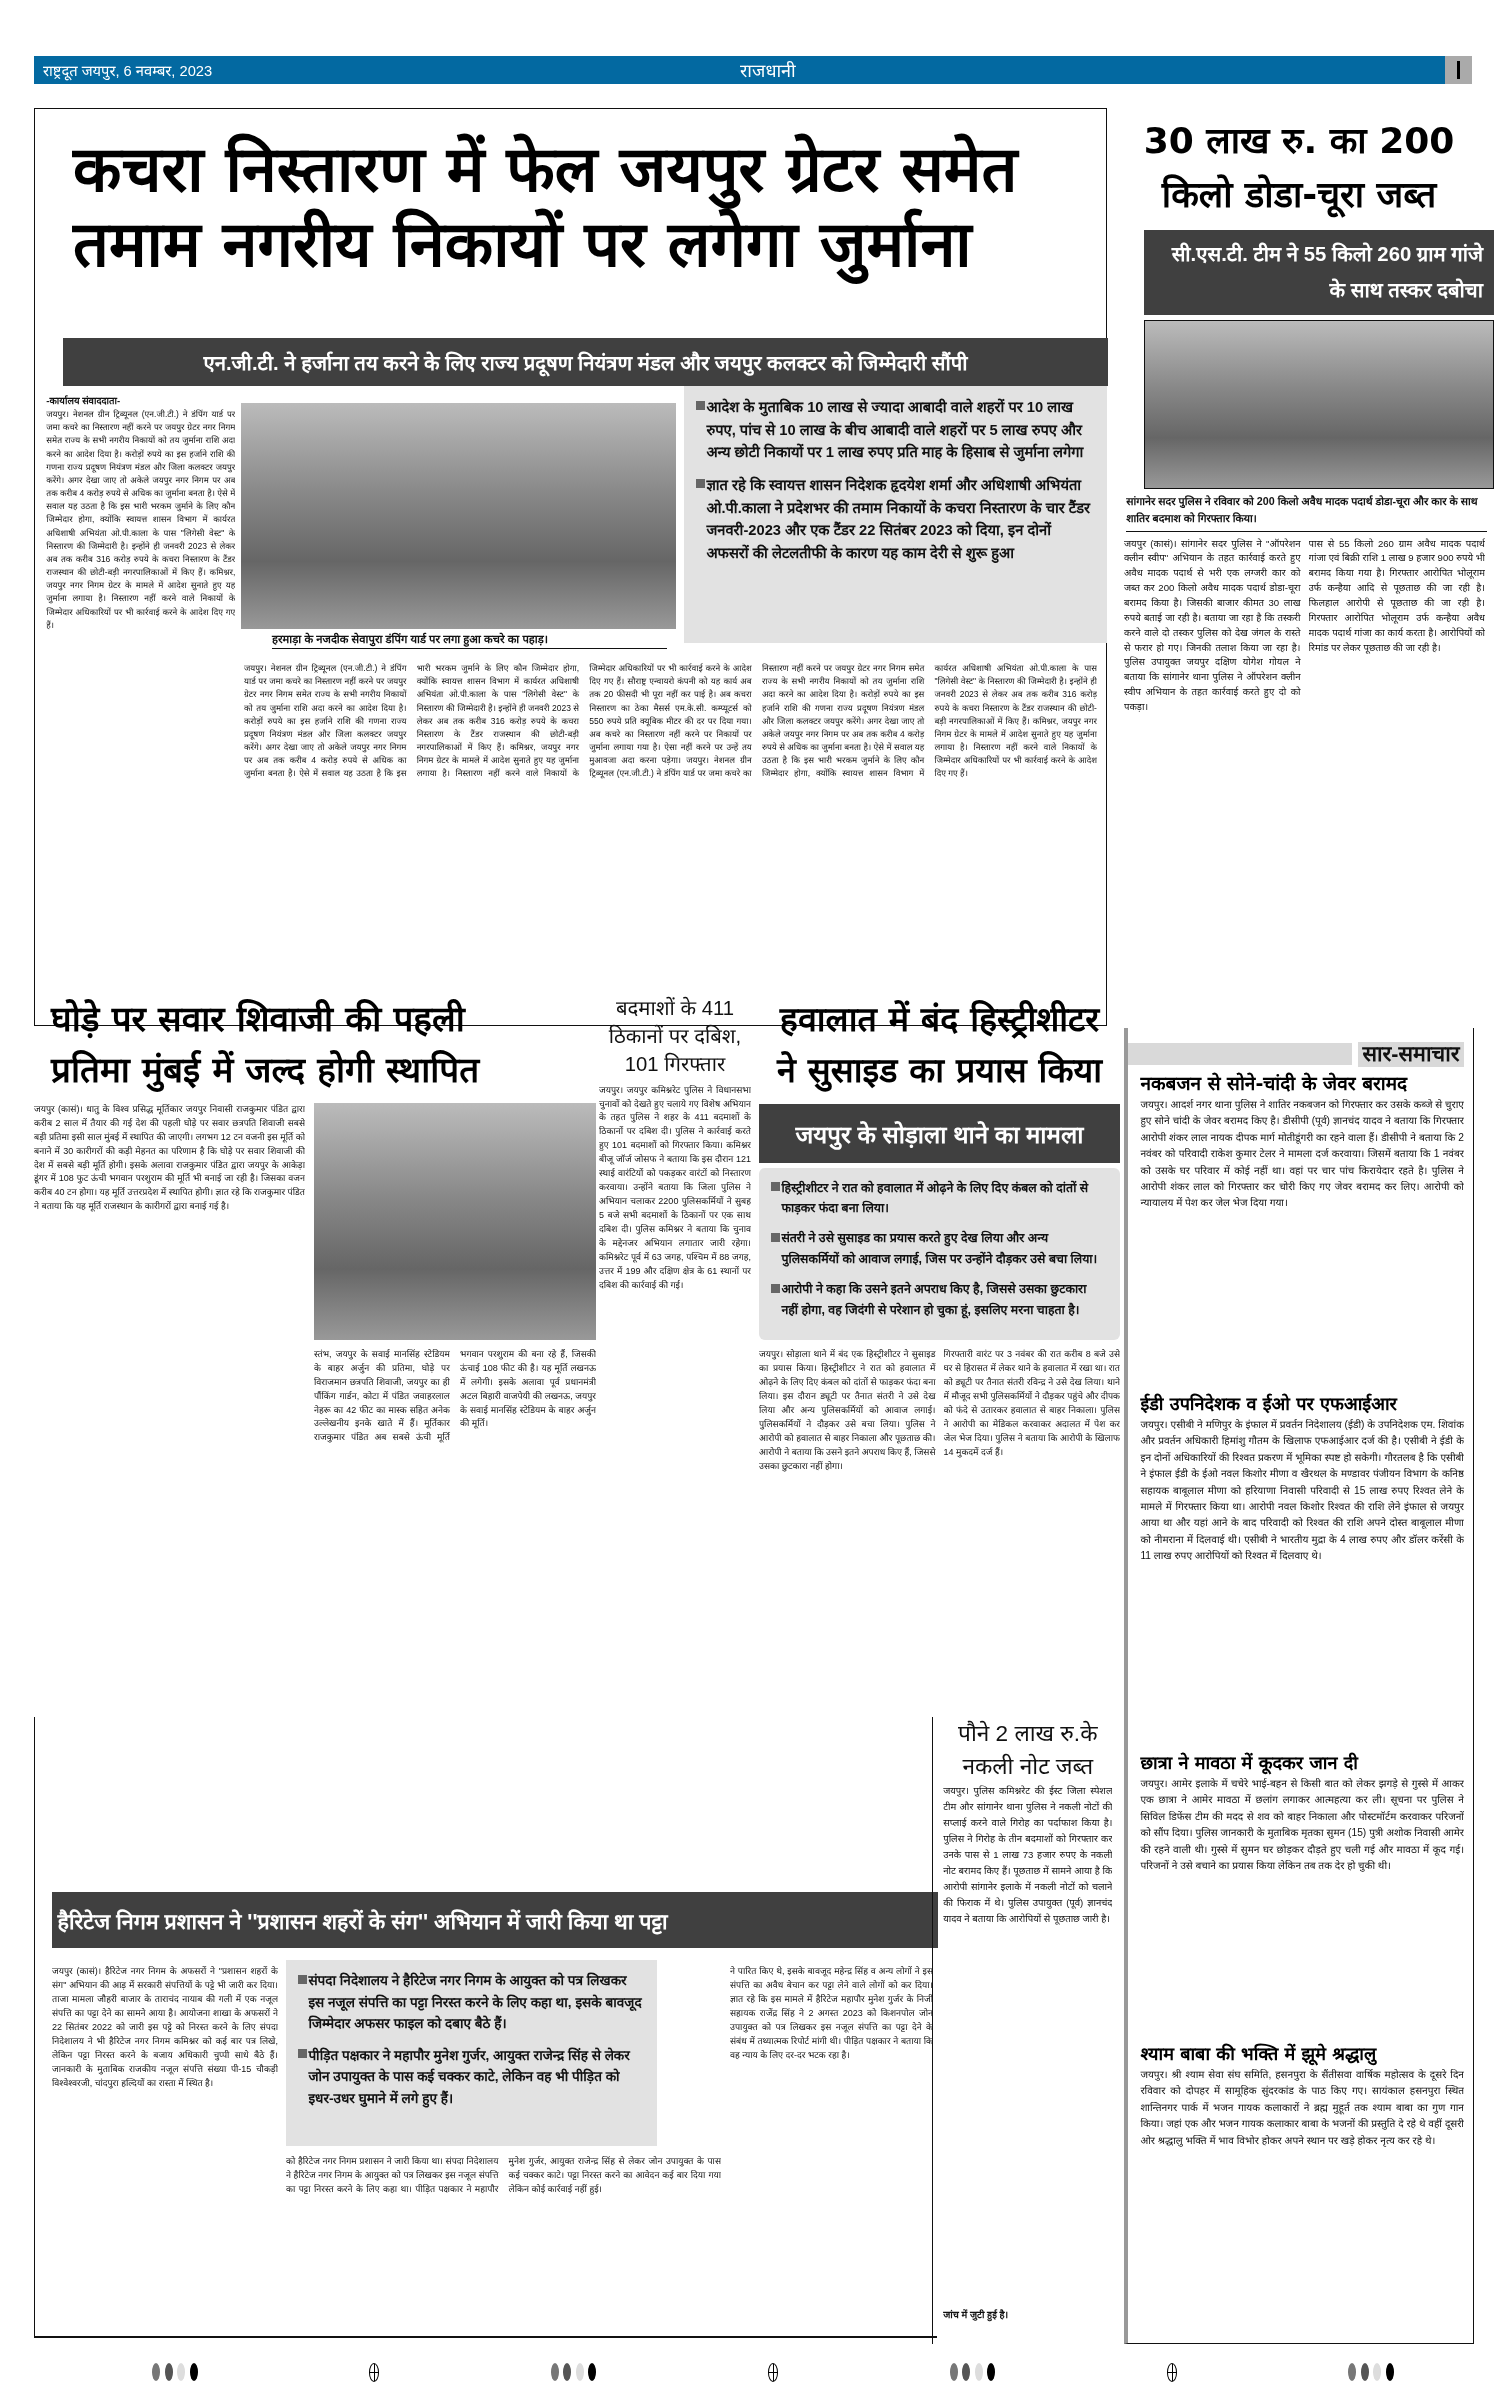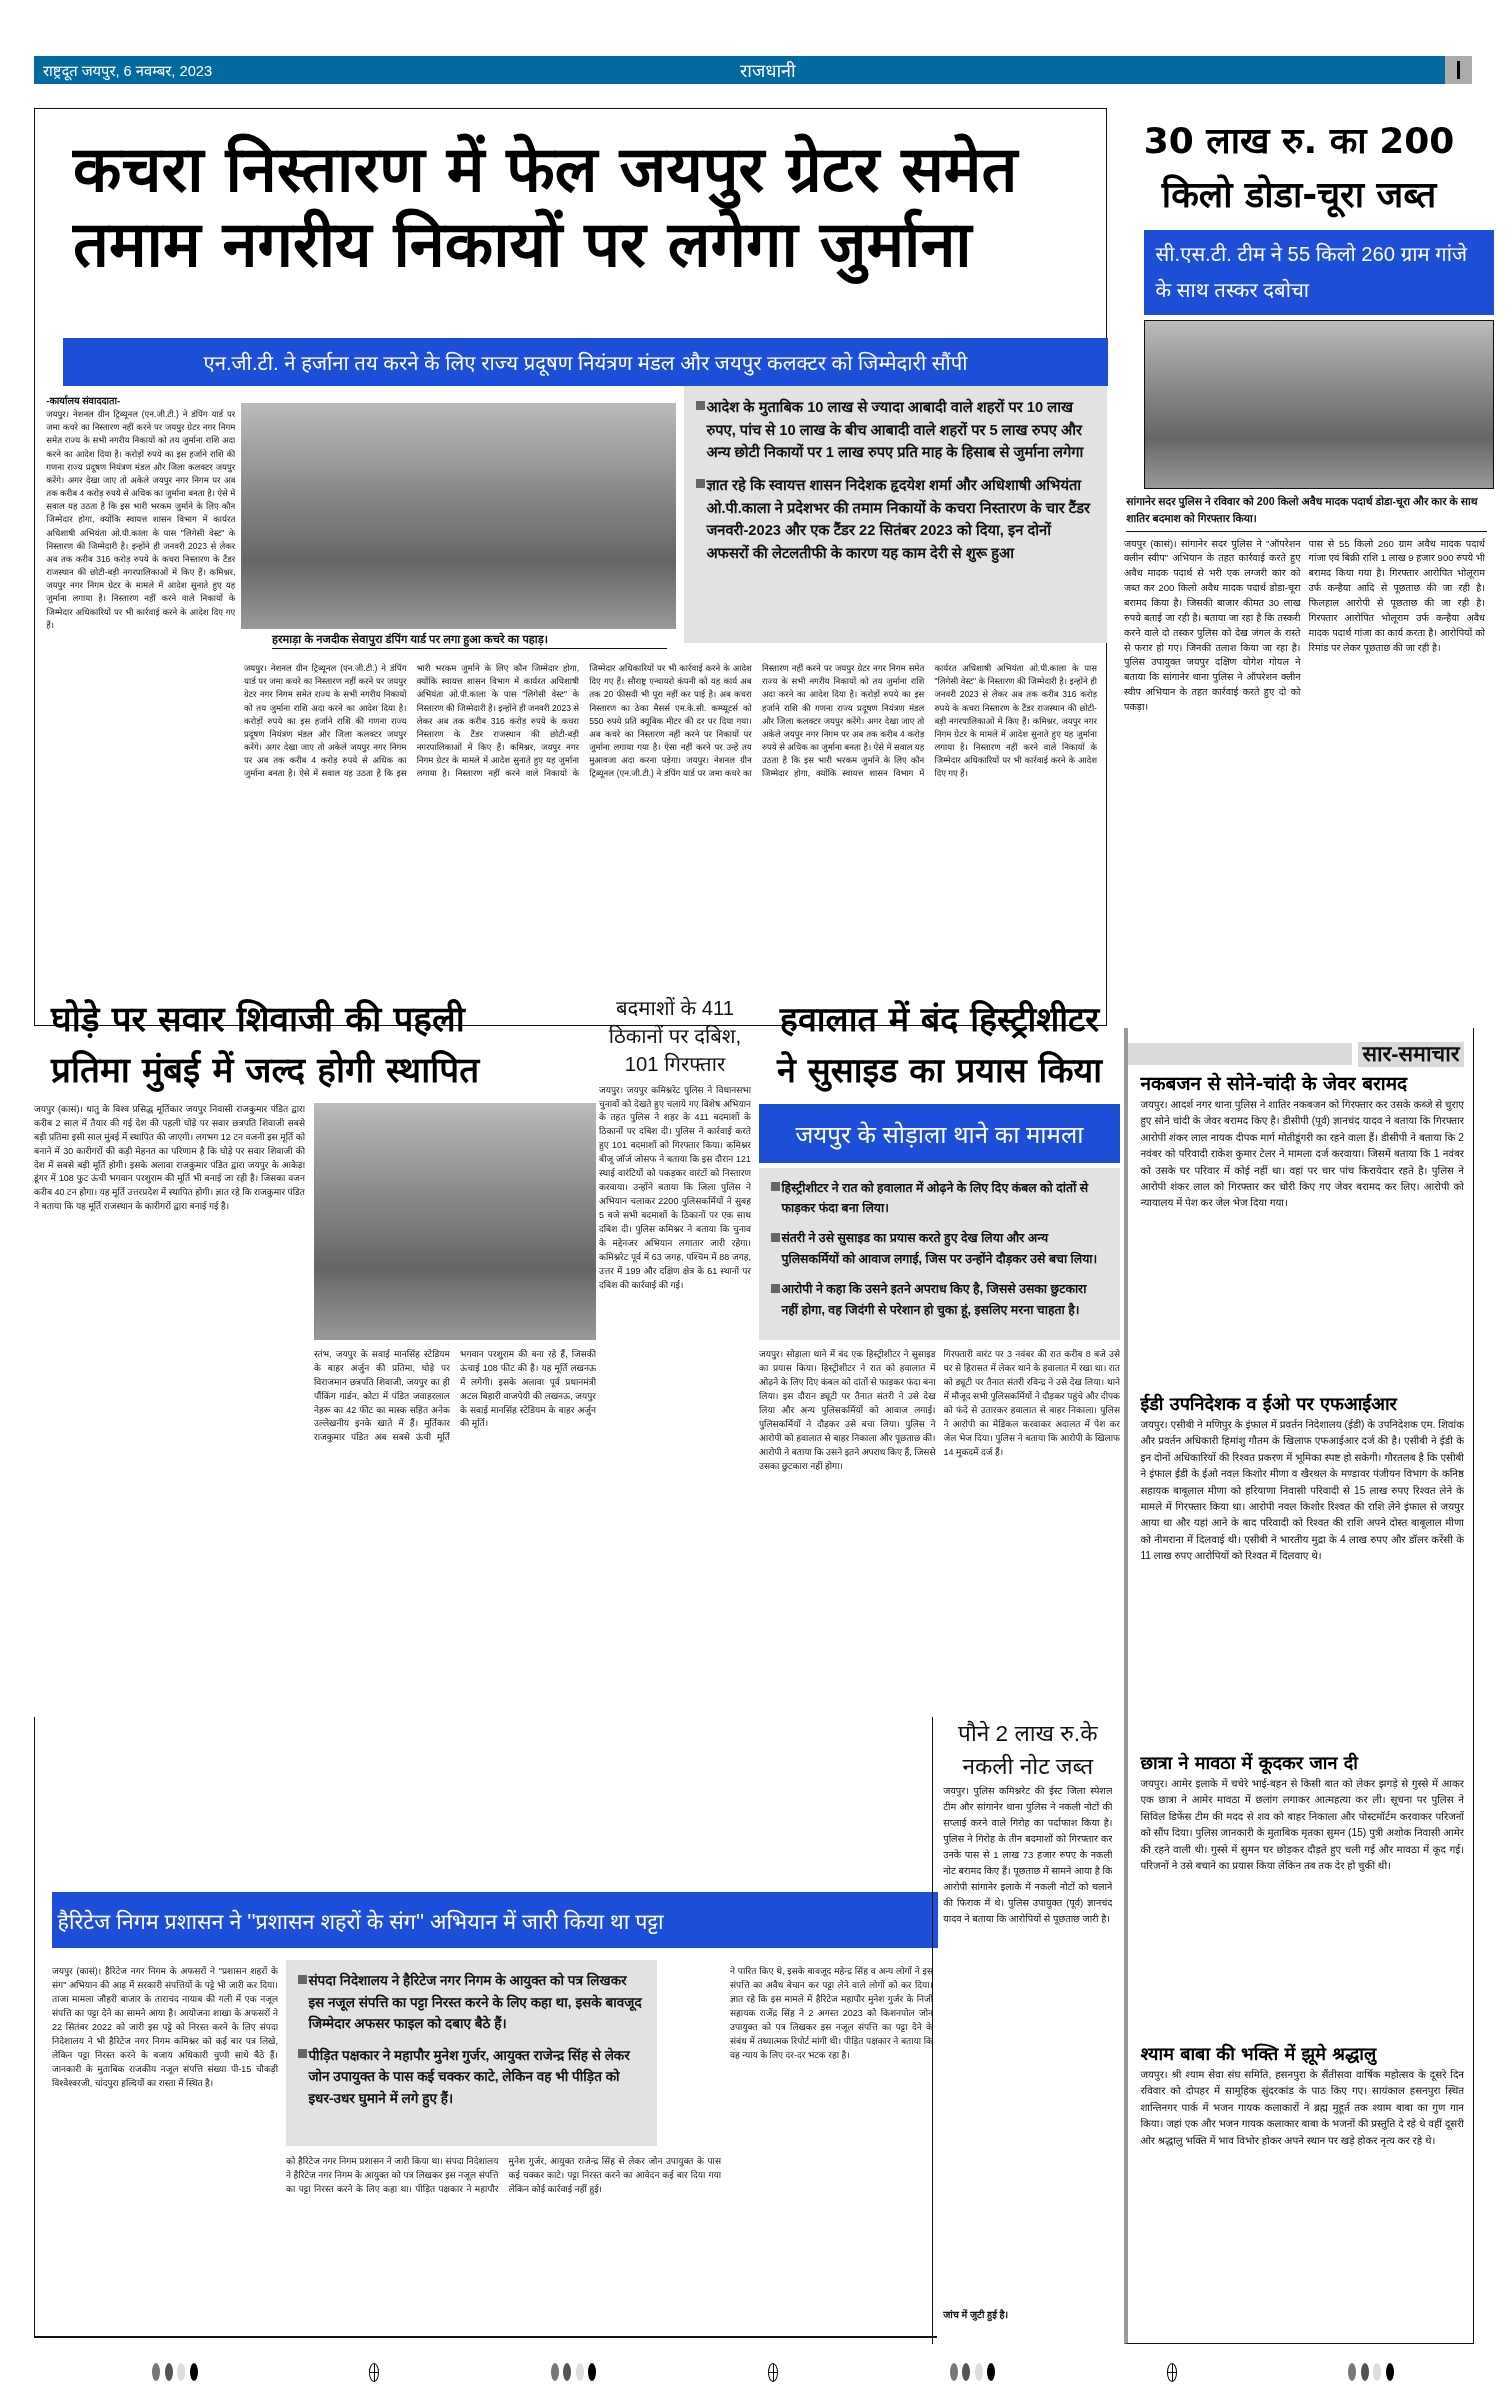--- a/index.html
+++ b/index.html
@@ -4,21 +4,21 @@
 <style>
 *{box-sizing:border-box;margin:0;padding:0}
 body{width:1512px;height:2401px;background:#fff;font-family:"Liberation Sans","DejaVu Sans",sans-serif;color:#111;position:relative;overflow:hidden}
 .abs{position:absolute}
 .hdr{left:34px;top:56px;width:1434px;height:28px;background:#0369a1;color:#fff;font-size:14.7px;display:flex;align-items:center;padding-left:9px}
 .hdr .sec{position:absolute;left:706px;font-size:18px}
 .pgbox{left:1445px;top:56px;width:27px;height:28px;background:#aaa;display:flex;align-items:center;justify-content:center}
 .pgbox span{display:block;width:2.8px;height:18px;background:#000}
 .box{border:1.7px solid #111}
 .h1{font-family:"DejaVu Sans",sans-serif;font-weight:bold;color:#000;line-height:1.25}
-.graybar{background:#1d4ed8;color:#fff;font-weight:normal;display:flex;align-items:center;justify-content:center;text-align:left}
+.graybar{background:#404040;color:#fff;font-weight:bold;display:flex;align-items:center;justify-content:center;text-align:right}
 .bullets{background:#e2e2e2;padding:10.2px 13.6px 10.2px 12.4px}
 .bullets .b{display:flex;gap:1px;margin-bottom:10.2px;font-weight:bold}
 .bullets .sq{flex:0 0 9px;height:9px;background:#666;margin-top:4.5px}
 .cols{font-size:8.5px;line-height:1.55;text-align:justify;column-gap:10.2px}
 .photo{background:linear-gradient(180deg,#bbb 0%,#888 40%,#666 70%,#999 100%)}
 .caption{font-weight:bold;font-size:11.3px;border-bottom:1.1px solid #111;padding-bottom:2.3px}
 .sidebar-col{border-left:4.5px solid #999}
 .dots{display:flex;gap:4.5px;align-items:center}
 .dot{width:8px;height:18px;border-radius:50%}
 .reg{width:10.2px;height:19px;border:1.1px solid #000;border-radius:50%;position:relative}
@@ -105,21 +105,21 @@
 </div>
 
 <div class="abs" style="left:759px;top:994px;width:361px;height:695px;">
   <div class="h1" style="font-size:34px;line-height:51px;text-align:center;">
     <div>हवालात में बंद हिस्ट्रीशीटर</div>
     <div>ने सुसाइड का प्रयास किया</div>
   </div>
   <div class="graybar" style="margin-top:8px;height:59px;font-size:24px;">
     <span>जयपुर के सोड़ाला थाने का मामला</span>
   </div>
-  <div class="bullets" style="margin-top:4.5px;font-size:12.4px;line-height:20.3px;">
+  <div class="bullets" style="margin-top:4.5px;font-size:12.4px;line-height:20.3px;border-radius:6px;">
     <div class="b">
         <span class="sq"></span>
         <span>हिस्ट्रीशीटर ने रात को हवालात में ओढ़ने के लिए दिए कंबल को दांतों से फाड़कर फंदा बना लिया।</span>
       </div>
     <div class="b">
         <span class="sq"></span>
         <span>संतरी ने उसे सुसाइड का प्रयास करते हुए देख लिया और अन्य पुलिसकर्मियों को आवाज लगाई, जिस पर उन्होंने दौड़कर उसे बचा लिया।</span>
       </div>
     <div class="b">
         <span class="sq"></span>

